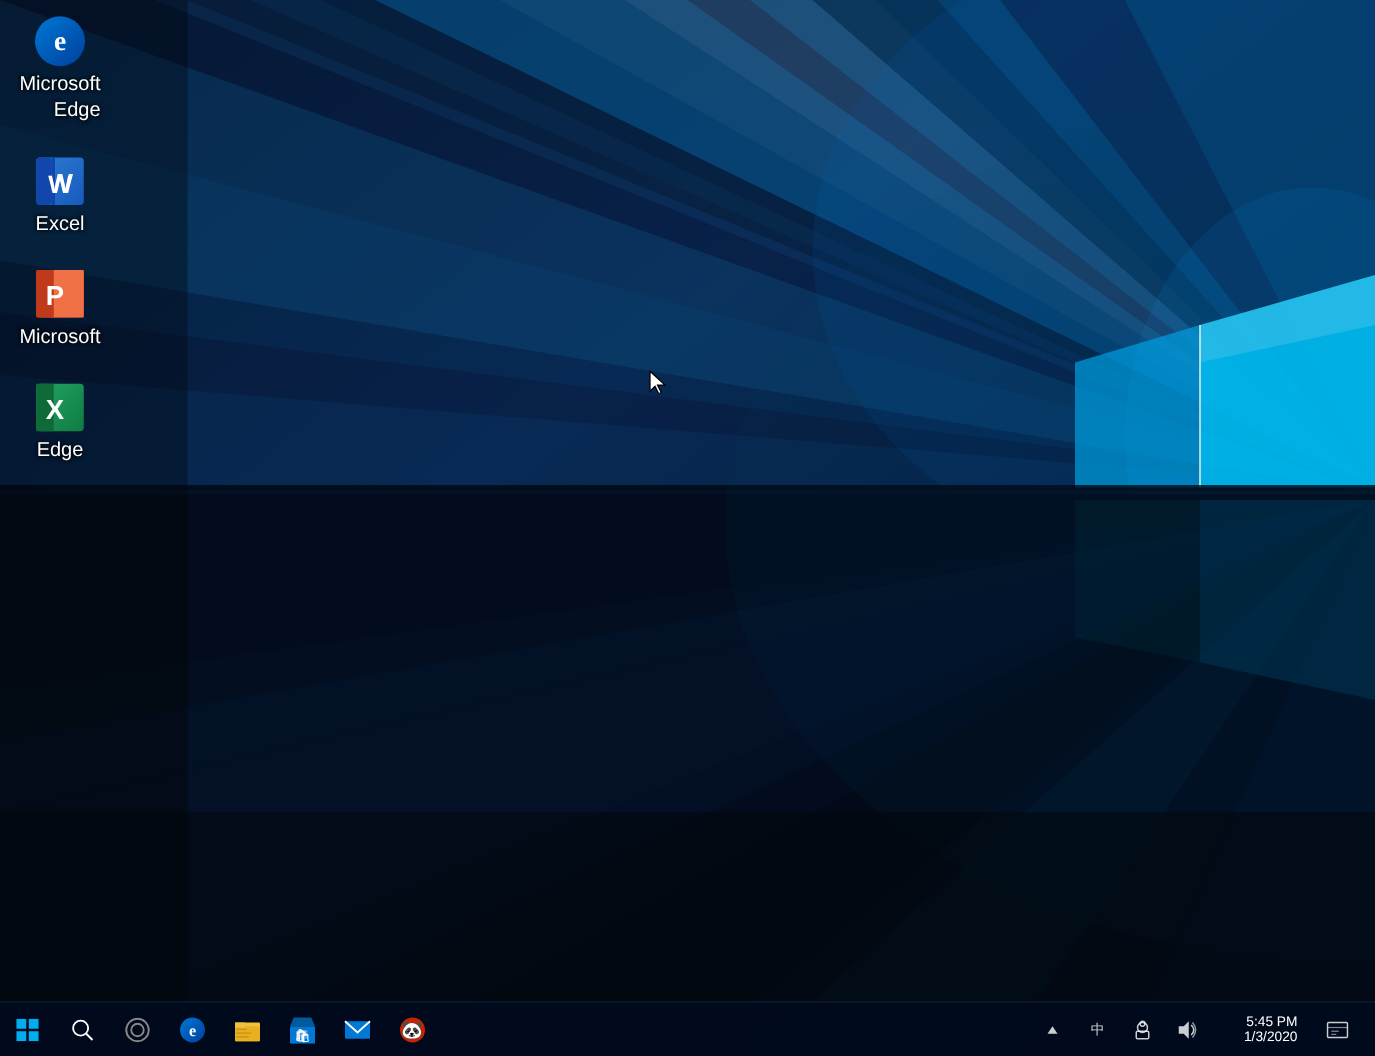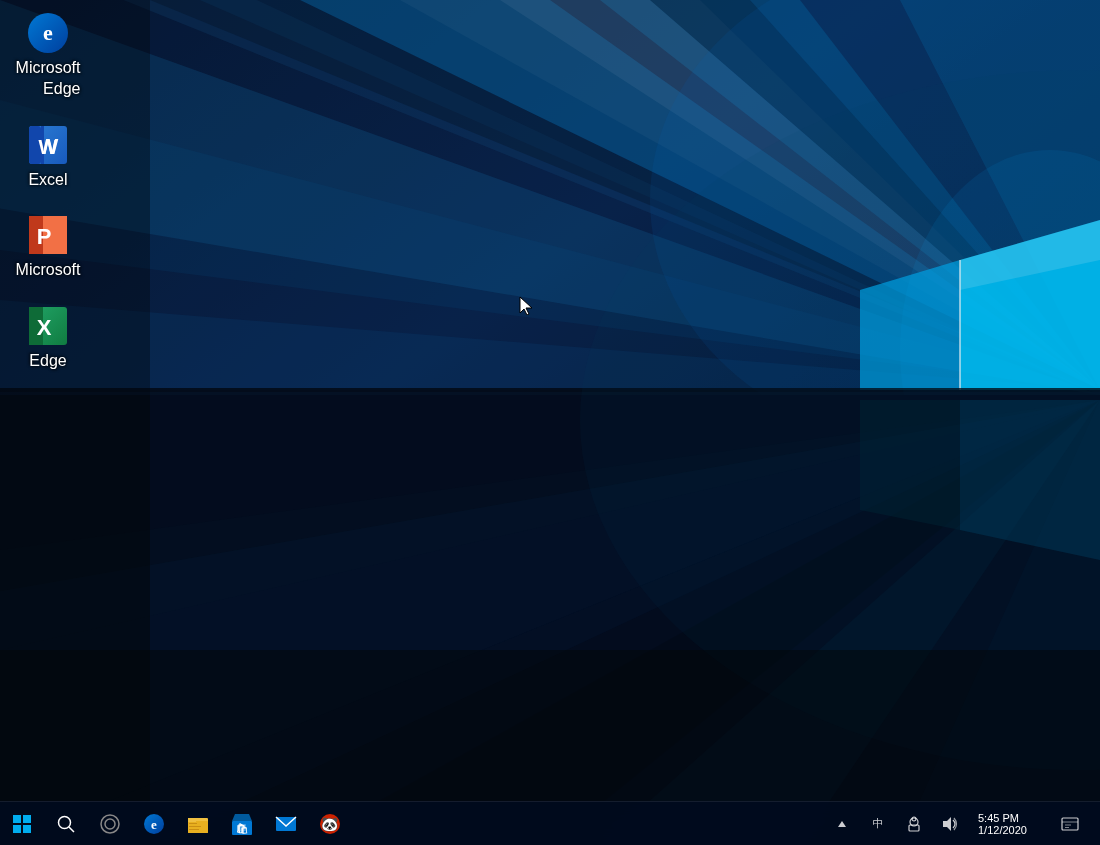--- a/index.html
+++ b/index.html
@@ -218,21 +218,21 @@
       height: 44px;
       display: flex;
       align-items: center;
       justify-content: center;
       cursor: pointer;
     }
 
     .taskbar-clock {
       display: flex;
       flex-direction: column;
-      align-items: flex-start;
+      align-items: flex-end;
       justify-content: center;
       color: white;
       font-size: 11px;
       padding: 0 10px;
       height: 44px;
       cursor: pointer;
       min-width: 80px;
     }
 
     .taskbar-notification {
@@ -538,21 +538,21 @@
       <div class="tray-icon">
         <svg width="18" height="18" viewBox="0 0 18 18">
           <polygon points="2,6 6,6 10,2 10,16 6,12 2,12" fill="white" opacity="0.8"></polygon>
           <path d="M12,5 Q16,9 12,13" fill="none" stroke="white" stroke-width="1.2" opacity="0.8"></path>
           <path d="M13,3 Q18,9 13,15" fill="none" stroke="white" stroke-width="1.2" opacity="0.6"></path>
         </svg>
       </div>
 
       <div class="taskbar-clock">
         <span>5:45 PM</span>
-        <span>1/12/2020</span>
+        <span>1/3/2020</span>
       </div>
 
       <div class="taskbar-notification">
         <svg width="18" height="18" viewBox="0 0 18 18">
           <rect x="1" y="3" width="16" height="12" rx="1" fill="none" stroke="white" stroke-width="1.2" opacity="0.8"></rect>
           <line x1="1" y1="7" x2="17" y2="7" stroke="white" stroke-width="1" opacity="0.5"></line>
           <line x1="4" y1="10" x2="10" y2="10" stroke="white" stroke-width="1" opacity="0.5"></line>
           <line x1="4" y1="12.5" x2="8" y2="12.5" stroke="white" stroke-width="1" opacity="0.5"></line>
         </svg>
       </div>

